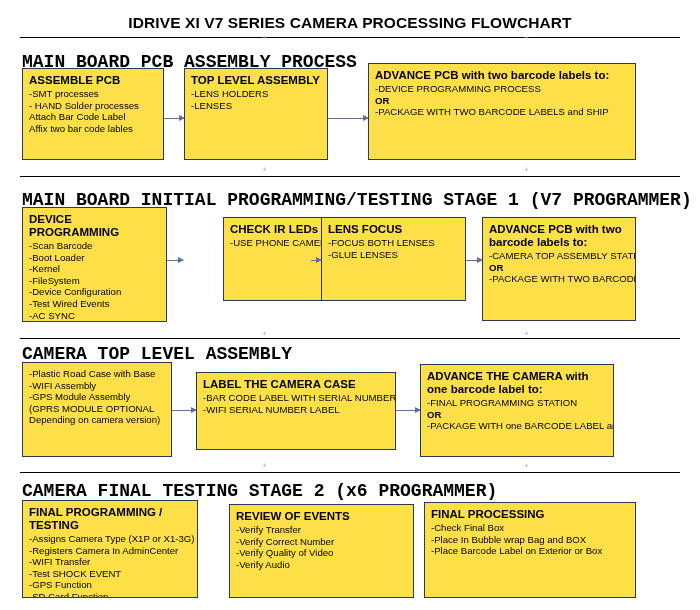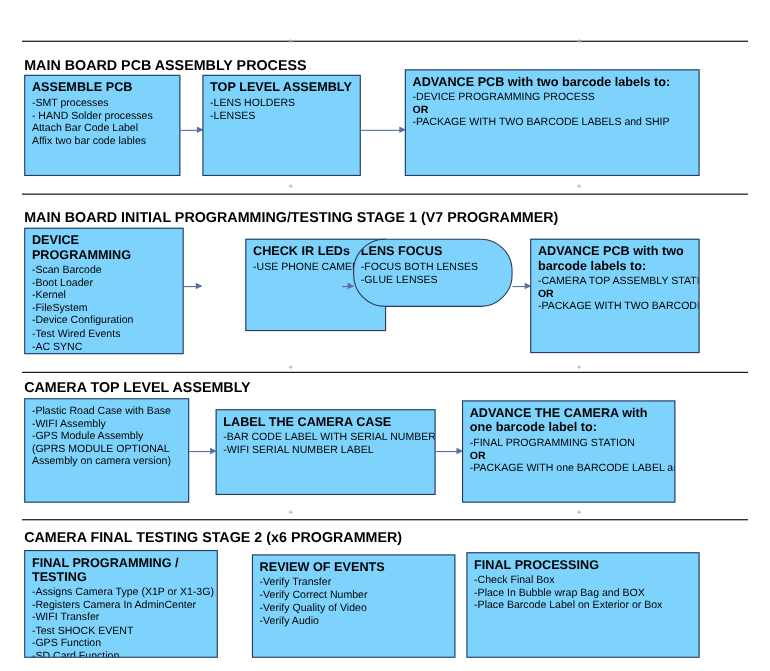--- a/index.html
+++ b/index.html
@@ -32,27 +32,28 @@
   }
   .hrule {
     position: absolute;
     left: 20px;
     width: 660px;
     border-top: 1px solid #000;
     height: 0;
   }
   .section-title {
     position: absolute;
-    font-size: 13px;
+    font-size: 18px;
     font-weight: bold;
     white-space: nowrap;
+    font-family: Liberation Mono, monospace;
   }
   .box {
     position: absolute;
-    background: #7dd3fc;
+    background: #fde047;
     border: 1px solid #2b3a5c;
     box-sizing: border-box;
     padding: 5px 6px 4px 6px;
     overflow: hidden;
   }
   .box .bhead {
     font-size: 11.5px;
     font-weight: bold;
     line-height: 13px;
     display: block;
@@ -88,20 +89,21 @@
     color: #9aa7bf;
     font-size: 8px;
     line-height: 8px;
   }
 </style>
 </head>
 <body>
 
 <div class="page">
 
+  <div class="title">IDRIVE XI V7 SERIES CAMERA PROCESSING FLOWCHART</div>
   <div class="hrule" style="top:37px;"></div>
 
   <div class="section-title" style="top:52px;left:22px;">MAIN BOARD PCB ASSEMBLY PROCESS</div>
 
   <div class="box" style="top:68px;left:22px;width:142px;height:92px;">
     <span class="bhead">ASSEMBLE PCB</span>
     <span class="bline">-SMT processes</span>
     <span class="bline">- HAND Solder processes</span>
     <span class="bline">Attach Bar Code Label</span>
     <span class="bline">Affix two bar code lables</span>
@@ -141,21 +143,21 @@
 
   <div class="arrow" style="top:260px;left:167px;width:16px;"></div>
 
   <div class="box" style="top:217px;left:183px;width:128px;height:84px;margin-left:40px;">
     <span class="bhead">CHECK IR LEDs</span>
     <span class="bline">-USE PHONE CAMERA</span>
   </div>
 
   <div class="arrow" style="top:260px;left:311px;width:10px;"></div>
 
-  <div class="box" style="top:217px;left:321px;width:145px;height:62px;border-radius:29px;">
+  <div class="box" style="top:217px;left:321px;width:145px;height:84px;">
     <span class="bhead">LENS FOCUS</span>
     <span class="bline">-FOCUS BOTH LENSES</span>
     <span class="bline">-GLUE LENSES</span>
   </div>
 
   <div class="arrow" style="top:260px;left:466px;width:16px;"></div>
 
   <div class="box" style="top:217px;left:482px;width:154px;height:104px;">
     <span class="bhead">ADVANCE PCB with two barcode labels to:</span>
     <span class="bline">-CAMERA TOP ASSEMBLY STATION</span>
@@ -165,21 +167,21 @@
 
   <div class="hrule" style="top:338px;"></div>
 
   <div class="section-title" style="top:344px;left:22px;">CAMERA TOP LEVEL ASSEMBLY</div>
 
   <div class="box" style="top:362px;left:22px;width:150px;height:95px;">
     <span class="bline">-Plastic Road Case with Base</span>
     <span class="bline">-WIFI Assembly</span>
     <span class="bline">-GPS Module Assembly</span>
     <span class="bline">(GPRS MODULE OPTIONAL</span>
-    <span class="bline">Assembly on camera version)</span>
+    <span class="bline">Depending on camera version)</span>
   </div>
 
   <div class="arrow" style="top:410px;left:172px;width:24px;"></div>
 
   <div class="box" style="top:372px;left:196px;width:200px;height:78px;">
     <span class="bhead">LABEL THE CAMERA CASE</span>
     <span class="bline">-BAR CODE LABEL WITH SERIAL NUMBER</span>
     <span class="bline">-WIFI SERIAL NUMBER LABEL</span>
   </div>
 

